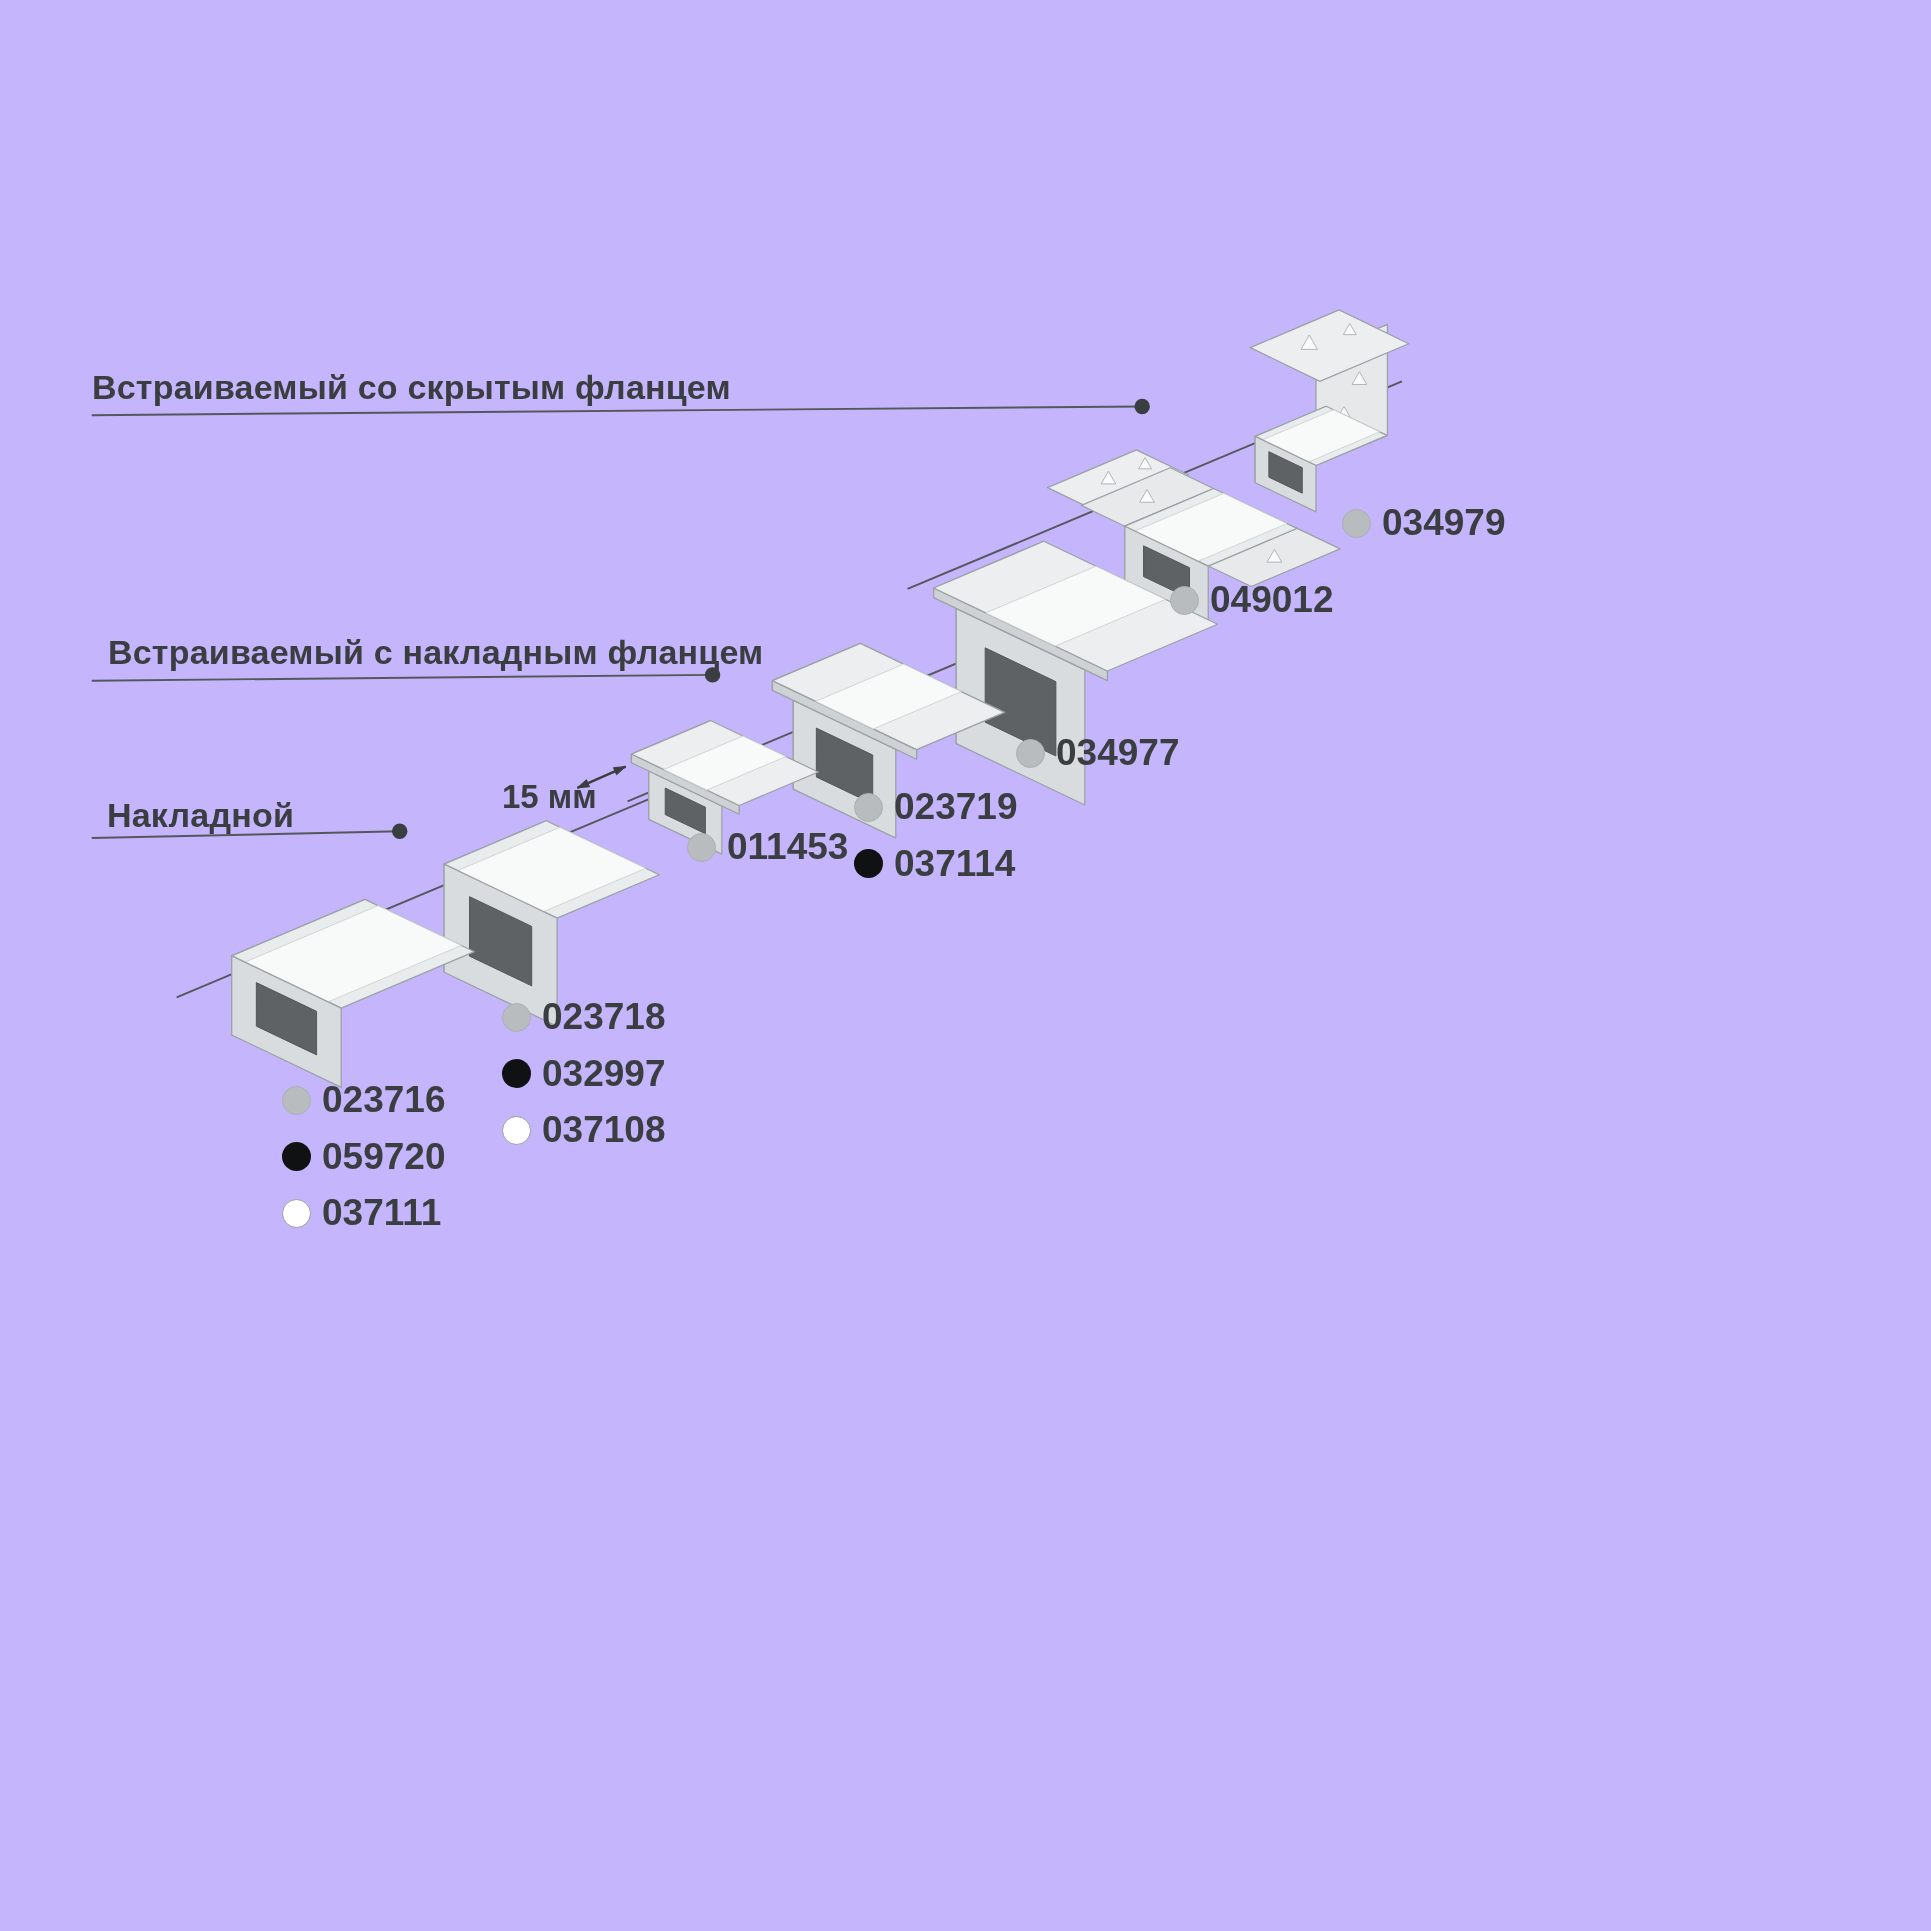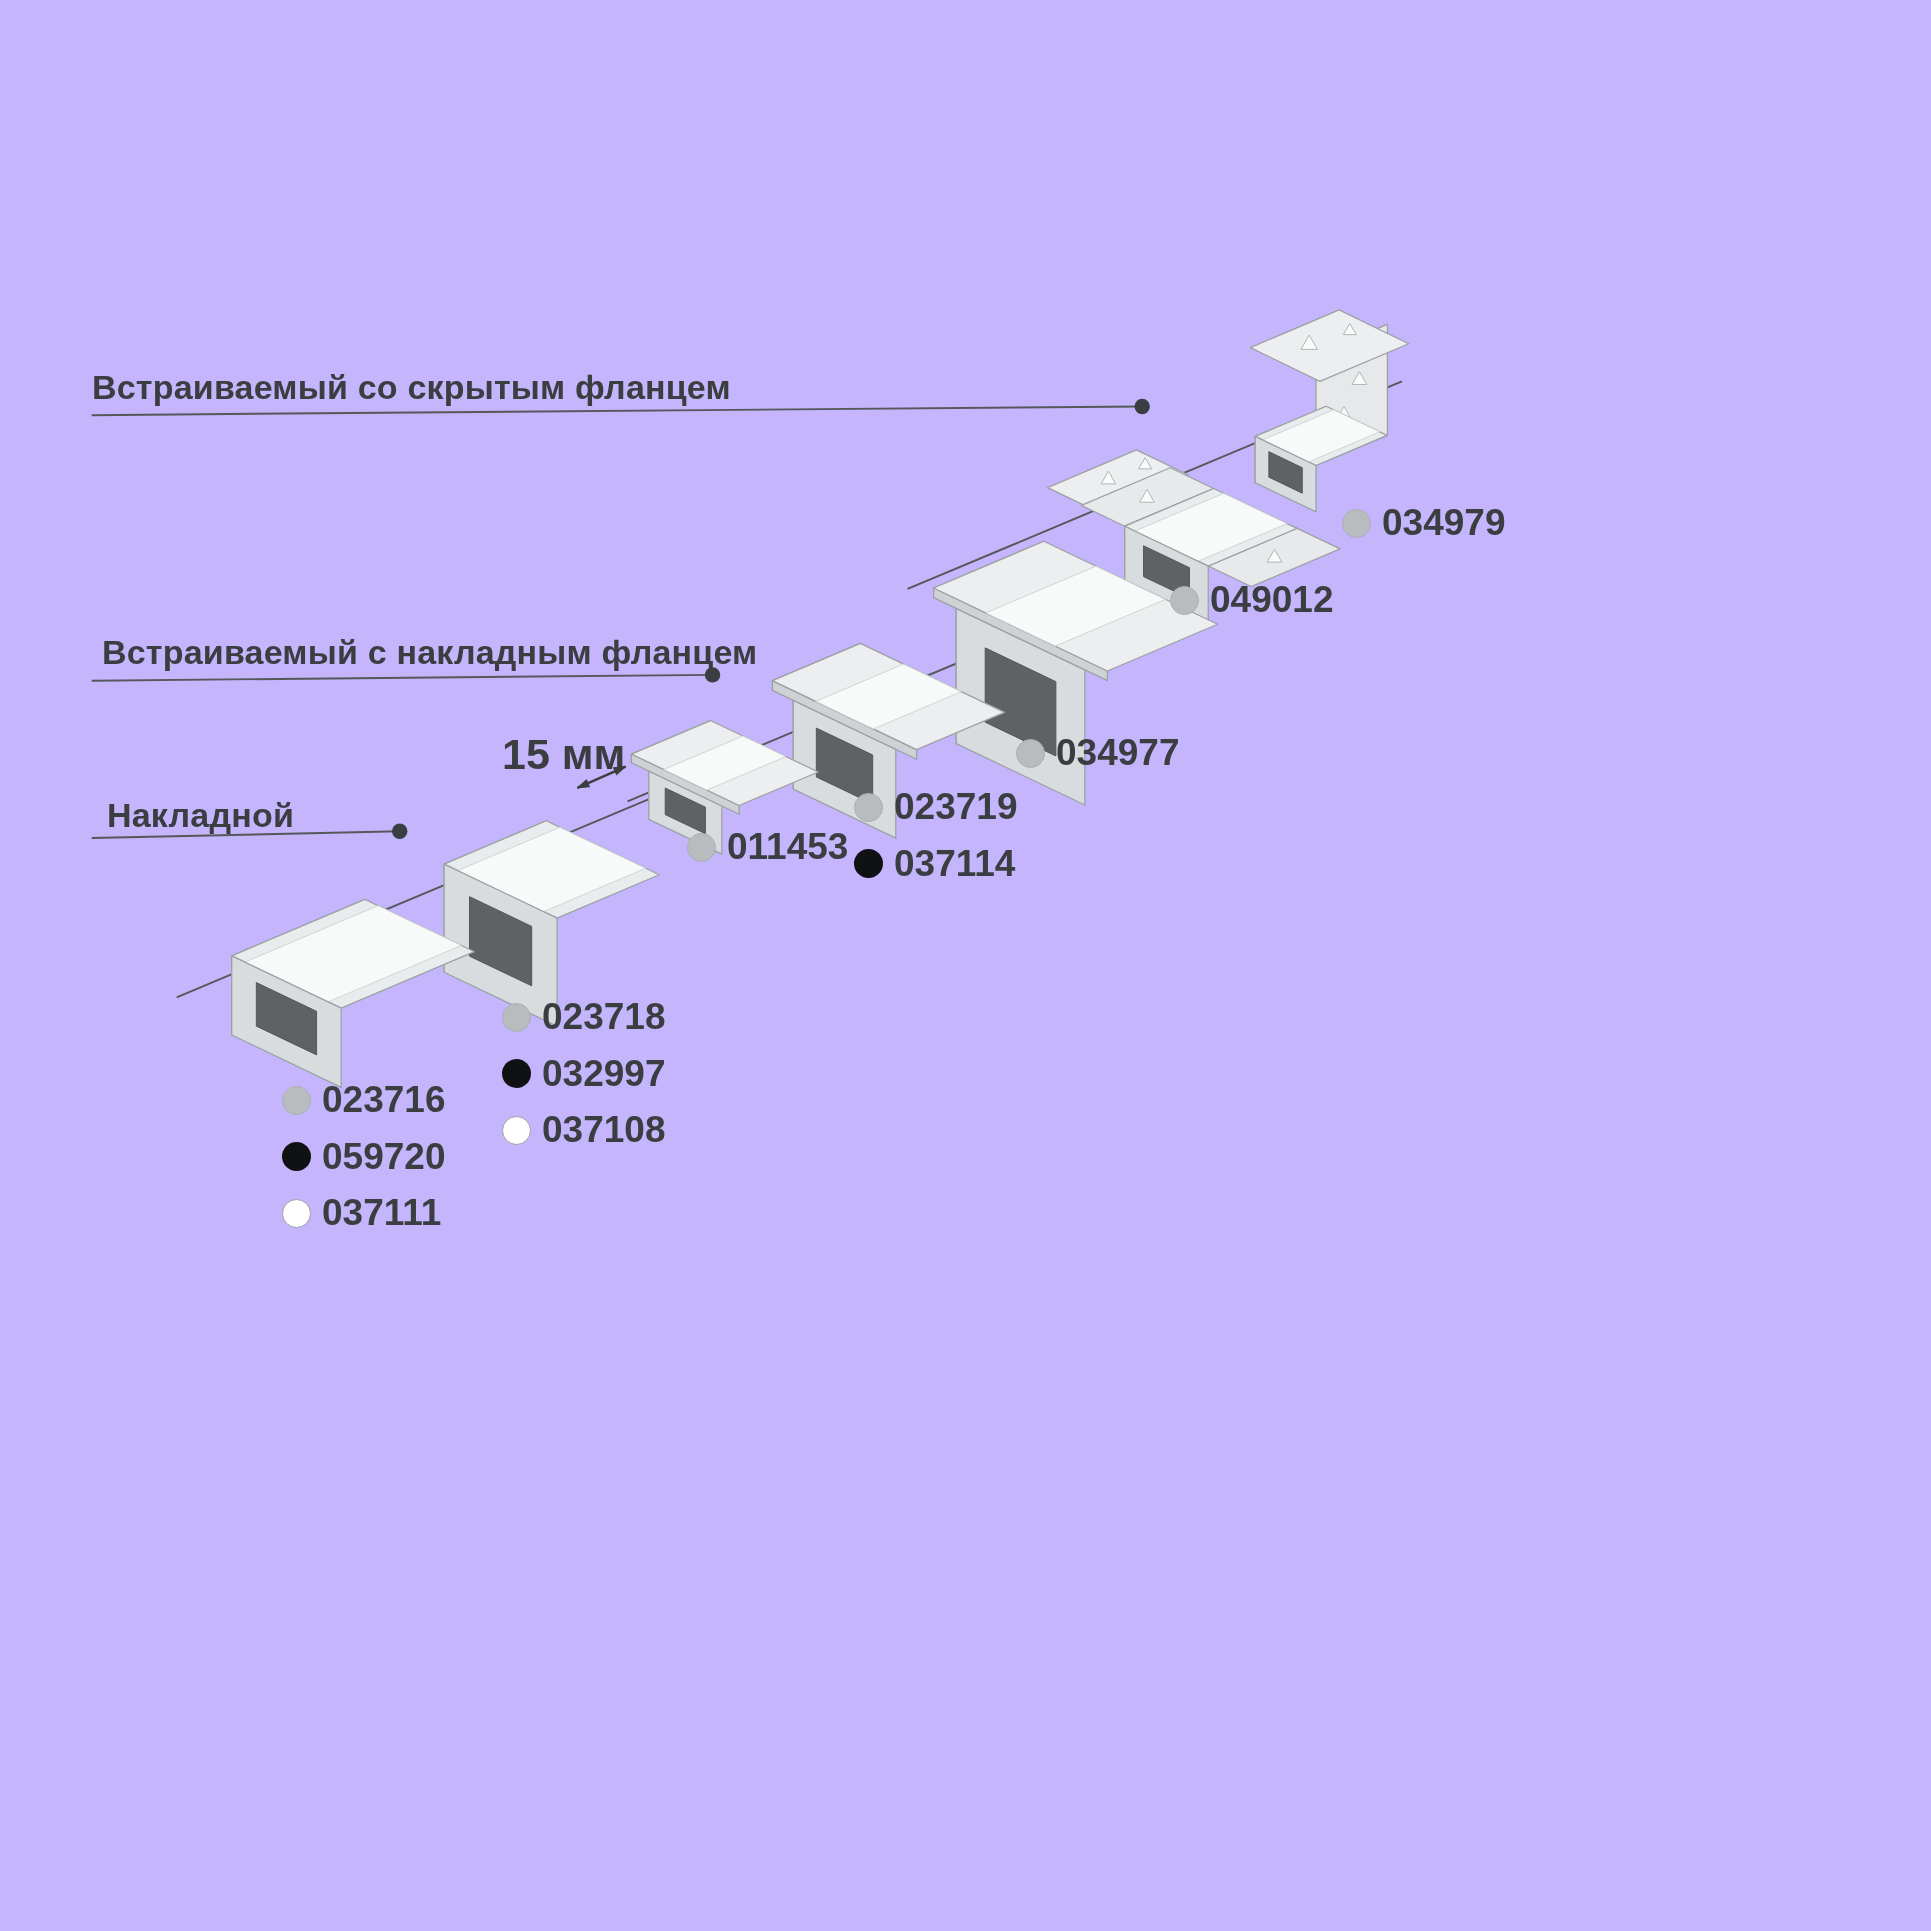--- a/index.html
+++ b/index.html
@@ -1,20 +1,20 @@
 <!DOCTYPE html>
 <html><head>
 <meta charset="utf-8">
 <style>
   html,body{margin:0;padding:0;background:#ffffff;}
   .canvas{position:relative;width:1931px;height:1931px;background:#c4b5fd;overflow:hidden;
           font-family:"Liberation Sans",sans-serif;color:#3b3e40;}
   #scene{position:absolute;left:0;top:0;}
   .cat-label{position:absolute;font-size:34px;font-weight:700;letter-spacing:0.2px;white-space:nowrap;}
-  .dim{position:absolute;font-size:43px;font-weight:700;white-space:nowrap;}
+  .dim{position:absolute;font-size:33px;font-weight:700;white-space:nowrap;margin-top:48px;}
   .codes{position:absolute;display:flex;flex-direction:column;gap:14.5px;}
   .row{display:flex;align-items:center;gap:11px;}
   .dot{width:29px;height:29px;border-radius:50%;flex:0 0 auto;box-sizing:border-box;}
   .dot[data-marker="gray"]{background:#b8bcbe;border:1px solid #aab0b2;}
   .dot[data-marker="black"]{background:#101113;}
   .dot[data-marker="white"]{background:#ffffff;border:1.9px solid #9aa0a3;}
   .code{font-size:37px;font-weight:700;white-space:nowrap;}
 </style>
 </head>
 <body>
@@ -105,21 +105,21 @@
       <polygon points="253.6,996.5 391.6,938.0 477.8,979.2 339.8,1037.7" fill="#f8f9f9" stroke="#ced3d5" stroke-width="1" stroke-linejoin="round"></polygon>
       <polygon points="240.0,990.0 353.4,1044.2 353.4,1126.2 240.0,1072.0" fill="#d9dcde" stroke="#9ba1a4" stroke-width="1.3" stroke-linejoin="round"></polygon>
       <polygon points="265.5,1017.7 327.9,1047.5 327.9,1092.6 265.5,1062.8" fill="#5e6265" stroke="#515558" stroke-width="1" stroke-linejoin="round"></polygon>
       <line x1="598" y1="816" x2="648" y2="794" stroke="#3b3e40" stroke-width="2.5"></line>
       <polygon points="648.0,794.0 638.6,802.5 635.4,795.1" fill="#3b3e40" stroke="#3b3e40" stroke-width="1" stroke-linejoin="round"></polygon>
       <polygon points="598.0,816.0 610.6,814.9 607.4,807.5" fill="#3b3e40" stroke="#3b3e40" stroke-width="1" stroke-linejoin="round"></polygon>
     </svg>
 
   <div class="cat-label" style="left:92px;top:368px">Встраиваемый со скрытым фланцем</div>
 
-  <div class="cat-label" style="left:102px;top:633px">Встраиваемый с накладным фланцем</div>
+  <div class="cat-label" style="left:108px;top:633px">Встраиваемый с накладным фланцем</div>
 
   <div class="cat-label" style="left:107px;top:796px">Накладной</div>
 
   <div class="dim" style="left:502px;top:730px">15 мм</div>
 
   <div class="codes" style="left:282px;top:1079px">
     <div class="row">
       <span class="dot" data-marker="gray"></span>
       <span class="code">023716</span>
     </div>

